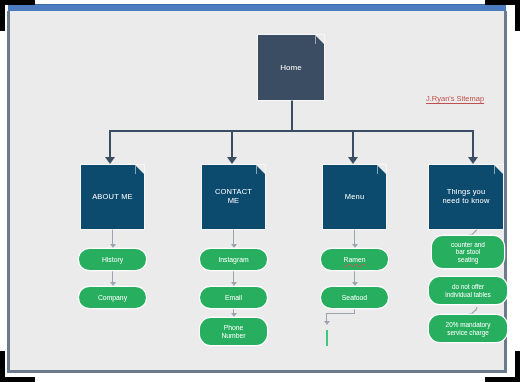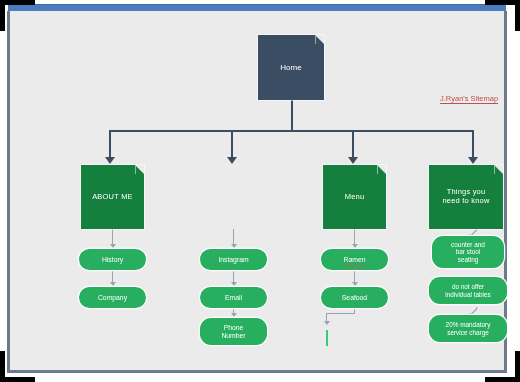--- a/index.html
+++ b/index.html
@@ -90,21 +90,21 @@
     clip-path: polygon(0 0, 100% 100%, 0 100%);
   }
 
   .home-node {
     background: #3a4d63;
     font-size: 8px;
   }
   .home-node .fold { background: #ebebeb; }
 
   .lvl1-node {
-    background: #15803d;
+    background: #0c4a6e;
     font-size: 7.5px;
     letter-spacing: 0.2px;
   }
 
   
   .pill {
     background: #27ae5f;
     border-radius: 11px;
     font-size: 6.8px;
     box-shadow: 0 0 0 1.2px #ffffff;
@@ -243,20 +243,28 @@
       <span class="fold"></span>
       <span class="fold-line"></span>
     </div>
 
     <div class="node page-node lvl1-node" style="left:57px; top:165px; width:63px; height:64px;">
       <span>ABOUT ME</span>
       <span class="fold"></span>
       <span class="fold-line"></span>
     </div>
 
+    <div class="node page-node lvl1-node" style="left:178px; top:165px; width:63px; height:64px;">
+      <span>
+        <span>CONTACT</span><br>
+        <span>ME</span>
+      </span>
+      <span class="fold"></span>
+      <span class="fold-line"></span>
+    </div>
 
     <div class="node page-node lvl1-node" style="left:405px; top:165px; width:74px; height:64px;">
       <span>
         <span>Things you</span><br>
         <span>need to know</span>
       </span>
       <span class="fold"></span>
       <span class="fold-line"></span>
     </div>
 
@@ -306,21 +314,21 @@
         <span>individual tables</span>
       </span>
     </div>
     <div class="node pill pill-sm" style="left:405px; top:315px; width:78px; height:27px;">
       <span>
         <span>20% mandatory</span><br>
         <span>service charge</span>
       </span>
     </div>
 
-    <div class="sitemap-title" style="left:416px; top:94px;text-decoration:underline;">J.Ryan's Sitemap</div>
+    <div class="sitemap-title" style="left:402px; top:94px;text-decoration:underline;">J.Ryan's Sitemap</div>
 
   </div>
 
   <div class="bracket bk-tl"></div>
   <div class="bracket bk-tr"></div>
   <div class="bracket bk-bl"></div>
   <div class="bracket bk-br"></div>
 
 </div>
 

